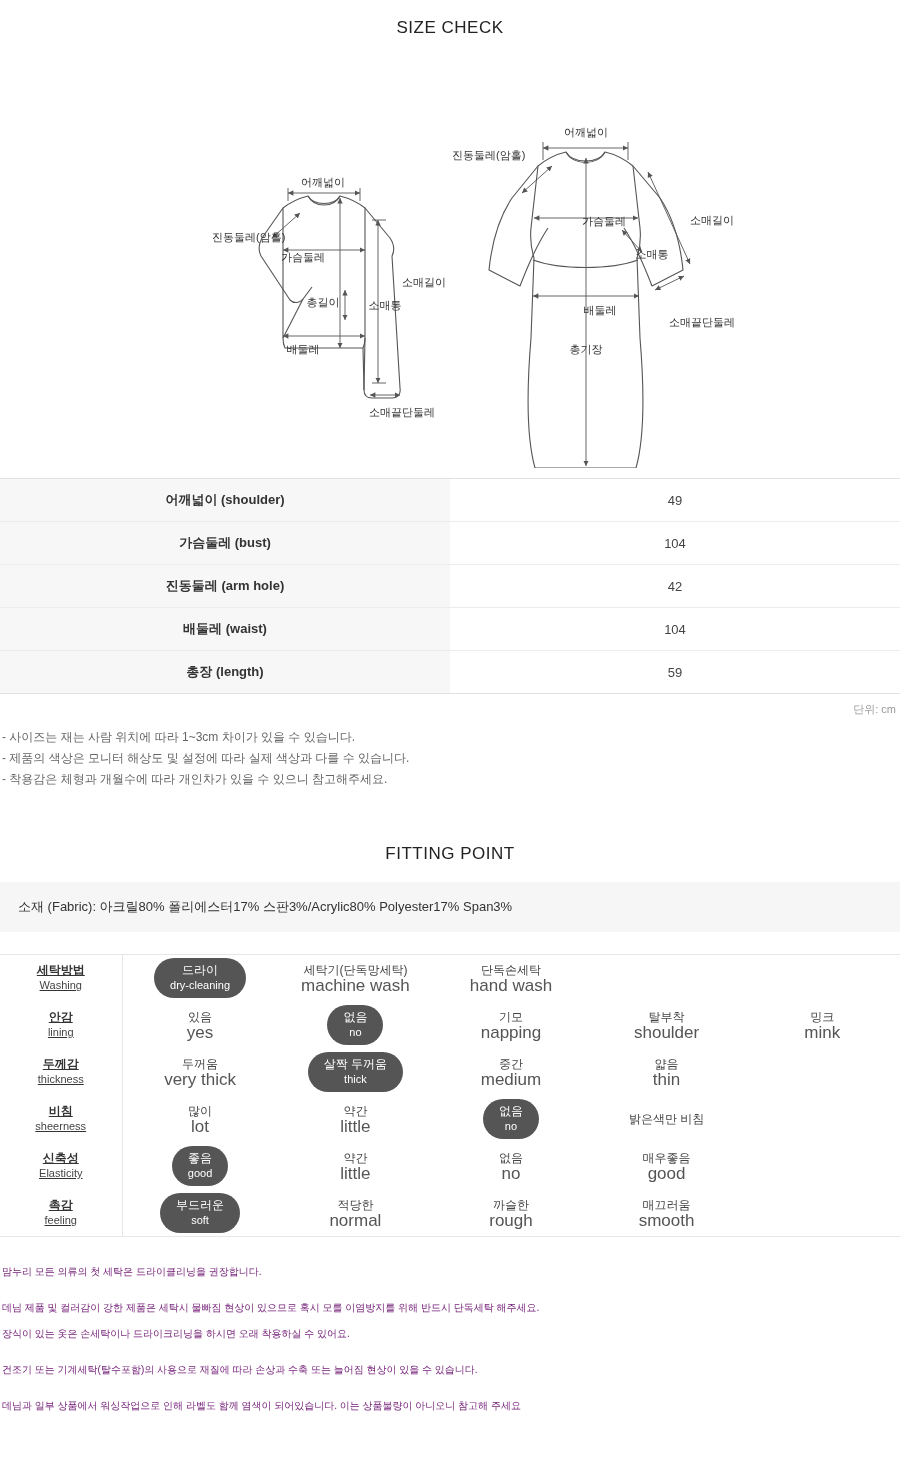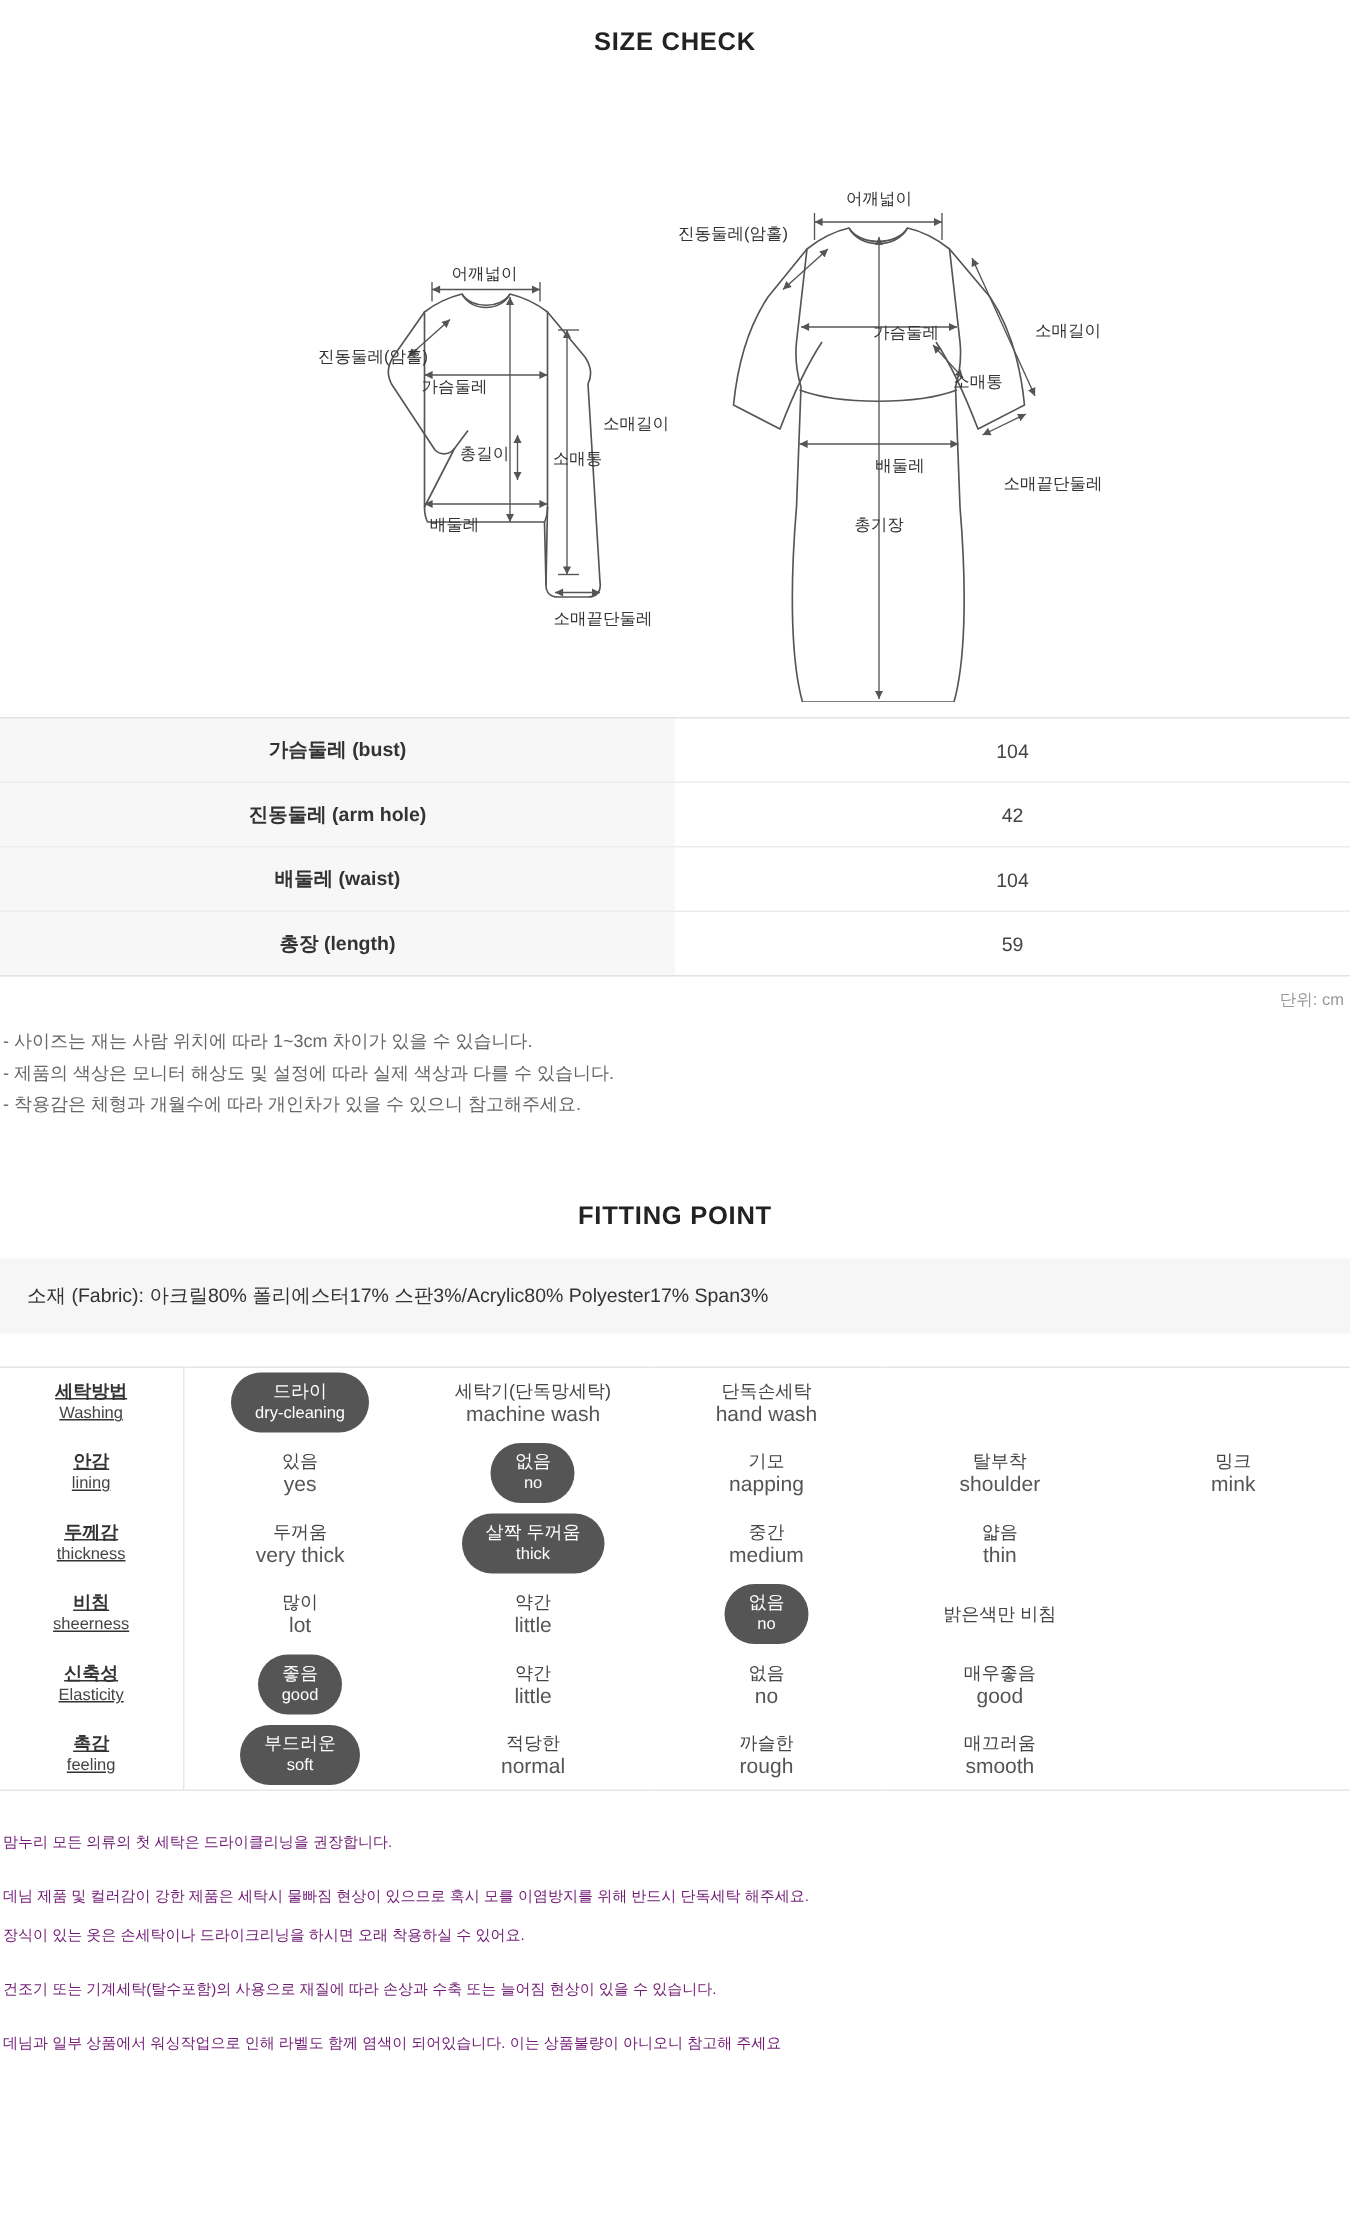--- a/index.html
+++ b/index.html
@@ -9,21 +9,21 @@
     background: #ffffff;
     font-family: "Liberation Sans", "DejaVu Sans", sans-serif;
     color: #333333;
   }
   .page { width: 900px; position: relative; }
 
   
   .section-title {
     text-align: center;
     font-size: 17px;
-    font-weight: bold;
+    font-weight: normal;
     letter-spacing: 0.5px;
     color: #222;
   }
   #size-check-title { padding-top: 18px; }
   #fitting-point-title { padding-top: 14px; }
 
   
   .diagram-wrap {
     width: 900px;
     height: 430px;
@@ -106,21 +106,21 @@
     text-decoration: underline;
   }
   .care-row-label .en { font-weight: normal; font-size: 11px; color: #444; }
   .care-cell {
     width: 155.6px;
     text-align: center;
     font-size: 12px;
     color: #444;
     line-height: 15px;
   }
-  .care-cell .en { font-size: 14px; color: #555; }
+  .care-cell .en { font-size: 17px; color: #555; }
   .pill {
     display: inline-block;
     background: #555555;
     color: #ffffff;
     border-radius: 20px;
     padding: 5px 16px;
     line-height: 15px;
     font-size: 12px;
   }
   .pill .en { color: #ffffff; font-size: 11px; }
@@ -245,20 +245,24 @@
         <text x="712" y="186">소매길이</text>
         <text x="652" y="220">소매통</text>
         <text x="702" y="288">소매끝단둘레</text>
       </g>
     </svg>
   </div>
 
   <table class="size-table">
     <tbody>
       <tr>
+        <td class="label">어깨넓이 (shoulder)</td>
+        <td class="value">49</td>
+      </tr>
+      <tr>
         <td class="label">가슴둘레 (bust)</td>
         <td class="value">104</td>
       </tr>
       <tr>
         <td class="label">진동둘레 (arm hole)</td>
         <td class="value">42</td>
       </tr>
       <tr>
         <td class="label">배둘레 (waist)</td>
         <td class="value">104</td>

